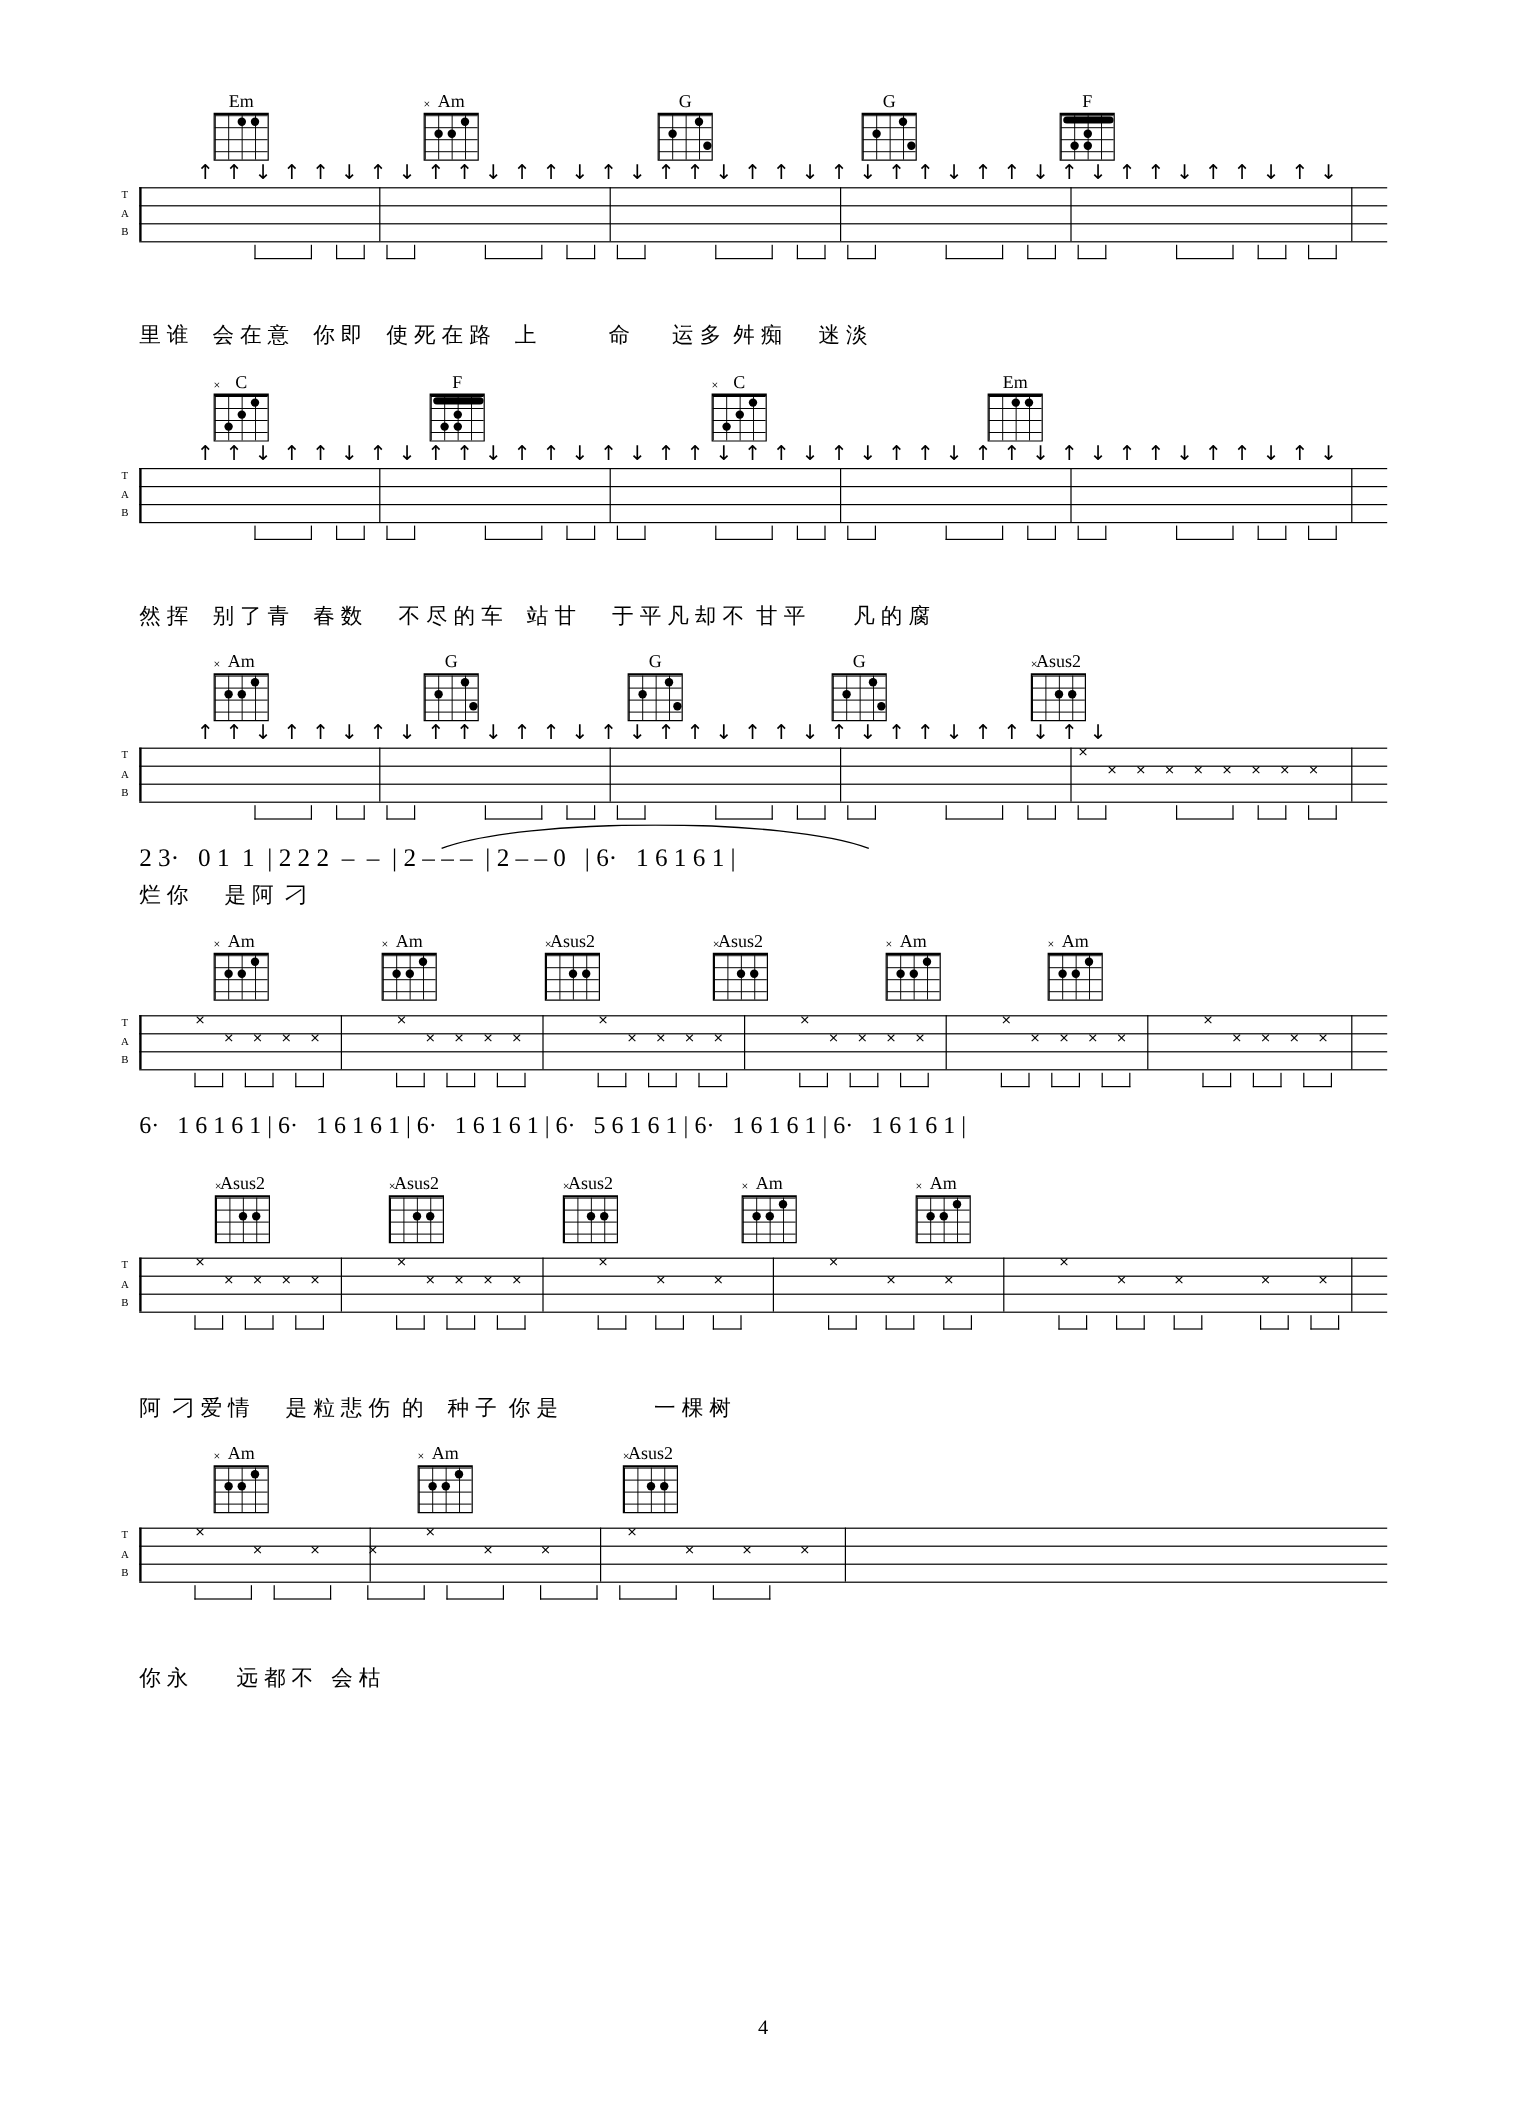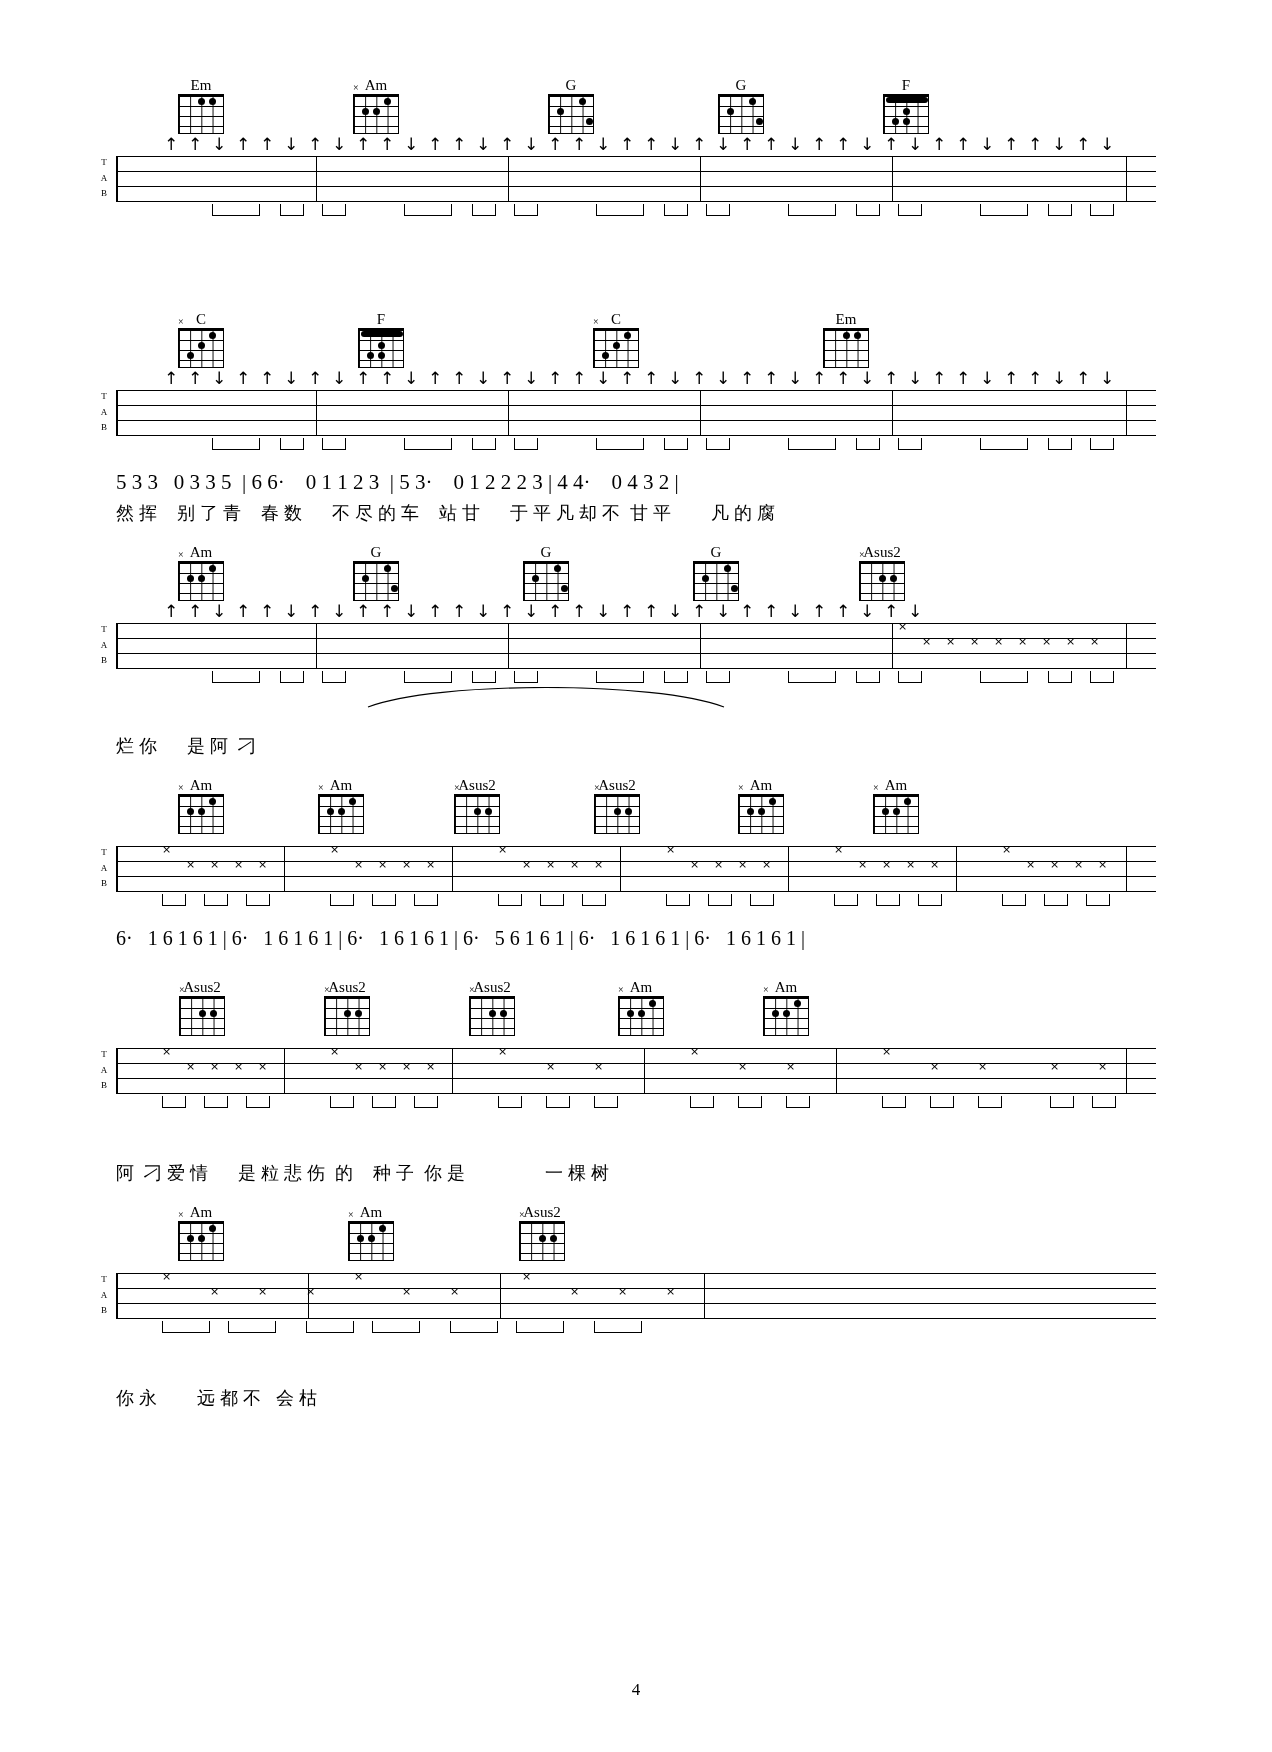--- a/index.html
+++ b/index.html
@@ -197,20 +197,21 @@
       <div class="beam" style="left:548px; width:22px;"></div>
       <div class="beam" style="left:590px; width:22px;"></div>
       <div class="beam" style="left:672px; width:46px;"></div>
       <div class="beam" style="left:740px; width:22px;"></div>
       <div class="beam" style="left:782px; width:22px;"></div>
       <div class="beam" style="left:864px; width:46px;"></div>
       <div class="beam" style="left:932px; width:22px;"></div>
       <div class="beam" style="left:974px; width:22px;"></div>
     </div>
 
+    <div class="lyrrow" style="top:190px;">里 谁    会 在 意    你 即    使 死 在 路    上            命       运 多  舛 痴      迷 淡</div>
   </div>
 
   <div class="system" style="position:absolute; left:86px; top:312px; height:230px;">
     <div class="chordbox" style="left:85px; top:0;">
       <div class="cname">C</div>
       <div class="grid">
         <div class="xmark" style="left:-1px;">×</div>
         <div class="dot" style="left:30px; top:1.5px;"></div>
         <div class="dot" style="left:19px; top:11.5px;"></div>
         <div class="dot" style="left:8px; top:21.5px;"></div>
@@ -310,21 +311,20 @@
       <div class="beam" style="left:548px; width:22px;"></div>
       <div class="beam" style="left:590px; width:22px;"></div>
       <div class="beam" style="left:672px; width:46px;"></div>
       <div class="beam" style="left:740px; width:22px;"></div>
       <div class="beam" style="left:782px; width:22px;"></div>
       <div class="beam" style="left:864px; width:46px;"></div>
       <div class="beam" style="left:932px; width:22px;"></div>
       <div class="beam" style="left:974px; width:22px;"></div>
     </div>
 
-    <div class="melrow" style="top:158px;">5 3 3   0 3 3 5  | 6 6·    0 1 1 2 3  | 5 3·    0 1 2 2 2 3 | 4 4·    0 4 3 2 |</div>
     <div class="lyrrow" style="top:190px;">然 挥    别 了 青    春 数      不 尽 的 车    站 甘      于 平 凡 却 不  甘 平        凡 的 腐</div>
   </div>
 
   <div class="system" style="position:absolute; left:86px; top:545px; height:230px;">
     <div class="chordbox" style="left:85px; top:0;">
       <div class="cname">Am</div>
       <div class="grid">
         <div class="xmark" style="left:-1px;">×</div>
         <div class="dot" style="left:30px; top:1.5px;"></div>
         <div class="dot" style="left:8px; top:11.5px;"></div>
@@ -440,20 +440,21 @@
       <div class="beam" style="left:782px; width:22px;"></div>
       <div class="beam" style="left:864px; width:46px;"></div>
       <div class="beam" style="left:932px; width:22px;"></div>
       <div class="beam" style="left:974px; width:22px;"></div>
     </div>
 
     <svg style="position:absolute; left:280px; top:142px;" width="360" height="22" viewBox="0 0 360 22">
       <path d="M2,20 C70,-6 290,-6 358,20" fill="none" stroke="#000" stroke-width="1.1"></path>
     </svg>
 
+    <div class="melrow" style="top:158px;">2 3·   0 1  1  | 2 2 2  –  –  | 2 – – –  | 2 – – 0   | 6·   1 6 1 6 1 |</div>
     <div class="lyrrow" style="top:190px;">烂 你      是 阿  刁</div>
   </div>
 
   <div class="system" style="position:absolute; left:86px; top:778px; height:205px;">
     <div class="chordbox" style="left:85px; top:0;">
       <div class="cname">Am</div>
       <div class="grid">
         <div class="xmark" style="left:-1px;">×</div>
         <div class="dot" style="left:30px; top:1.5px;"></div>
         <div class="dot" style="left:8px; top:11.5px;"></div>

